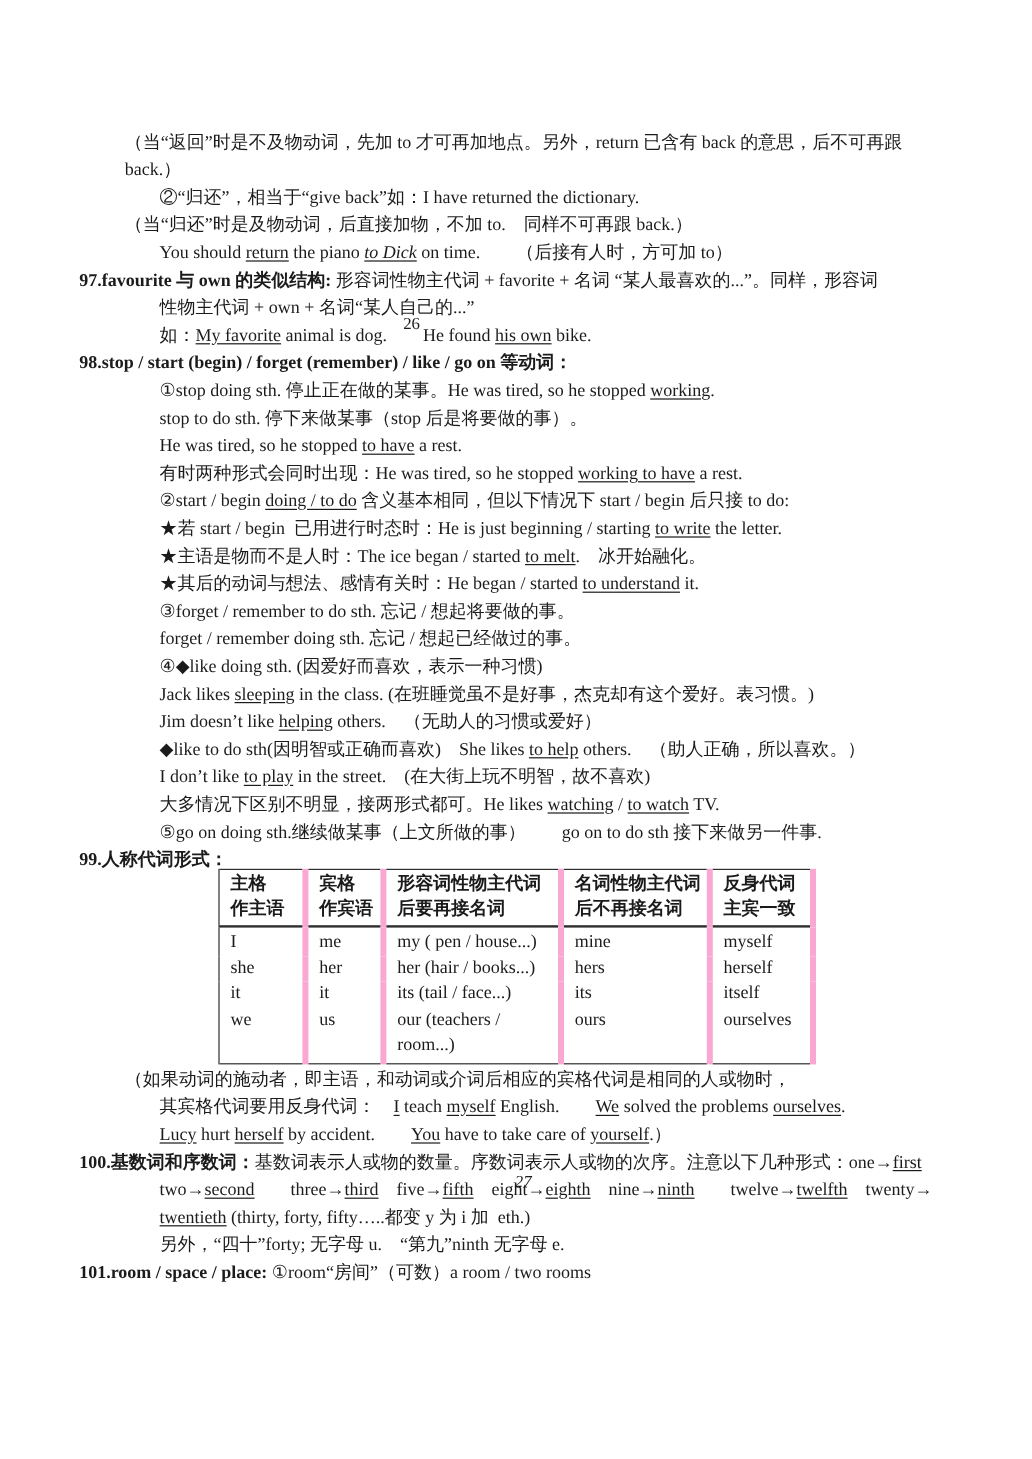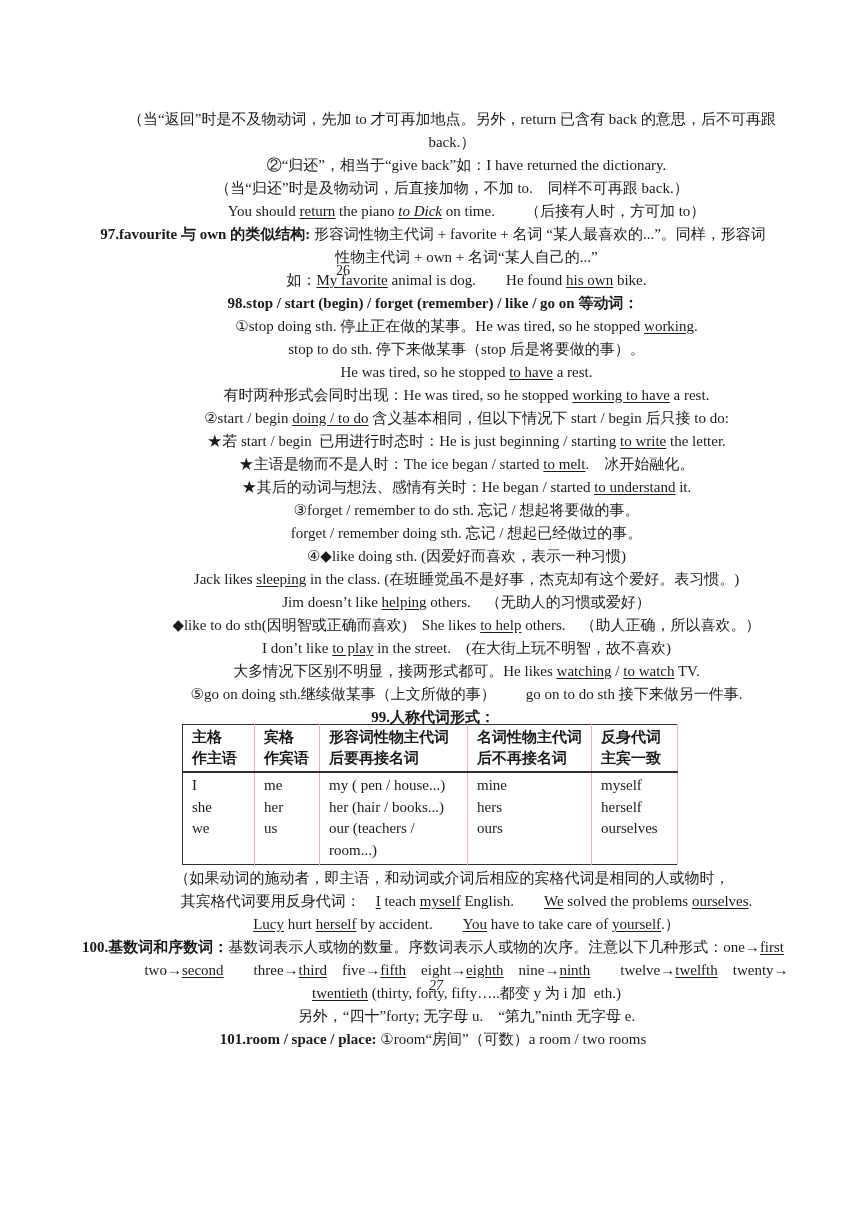--- a/index.html
+++ b/index.html
@@ -5,40 +5,40 @@
   html,body{margin:0;padding:0;background:#e9e9e9;}
   .page{
     position:relative;
     width:860px;height:1216px;
     margin:0 auto;
     background:#ffffff;
     overflow:hidden;
     font-family:"Liberation Serif","DejaVu Serif",serif;
     color:#1b1b1b;
   }
-  .lines{white-space:pre-wrap;font-size:15px;line-height:23px;text-align:center;}
+  .lines{white-space:pre-wrap;font-size:15px;line-height:23px;}
   #lines-top{padding-top:108px;}
   #lines-bottom{margin-top:2px;}
   .line{min-height:23px;}
   .ind-n{margin-left:66px;margin-right:60px;}
   .ind-p{margin-left:104px;margin-right:60px;}
   .ind-b{margin-left:133px;margin-right:60px;}
   .b{font-weight:bold;}
   .u{text-decoration:underline;text-underline-offset:2px;}
   .i{font-style:italic;}
   table#pronoun-table{
     border-collapse:collapse;table-layout:fixed;
     margin-left:182px;margin-top:-5px;
     width:495px;
     border:1.5px solid #2f2f2f;
   }
   #pronoun-table th,#pronoun-table td{
     text-align:left;vertical-align:top;
     padding:0 4px 0 9px;
-    border-left:1px solid #2f2f2f;border-right:1px solid #f9a8d4;
+    border-left:1px solid #2f2f2f;border-right:5px solid #f9a8d4;
     font-size:15px;overflow:hidden;
   }
   #pronoun-table thead th{
     font-weight:bold;line-height:21px;
     padding-top:2px;padding-bottom:2px;
     border-bottom:2px solid #2f2f2f;
   }
   #pronoun-table tbody td{line-height:21.5px;font-weight:normal;}
   #pronoun-table tbody tr:first-child td{padding-top:2px;}
   #pronoun-table tbody tr:last-child td{padding-bottom:3px;}
@@ -93,20 +93,27 @@
           <td>myself</td>
         </tr>
         <tr>
           <td>she</td>
           <td>her</td>
           <td>her (hair / books...)</td>
           <td>hers</td>
           <td>herself</td>
         </tr>
         <tr>
+          <td>it</td>
+          <td>it</td>
+          <td>its (tail / face...)</td>
+          <td>its</td>
+          <td>itself</td>
+        </tr>
+        <tr>
           <td>we</td>
           <td>us</td>
           <td>our (teachers / room...)</td>
           <td>ours</td>
           <td>ourselves</td>
         </tr>
       </tbody>
   </table>
   <div id="lines-bottom" class="lines"><div class="line ind-p"><span>（如果动词的施动者，即主语，和动词或介词后相应的宾格代词是相同的人或物时，</span></div><div class="line ind-b"><span>其宾格代词要用反身代词：　</span><span class="u">I</span><span> teach </span><span class="u">myself</span><span> English.　　</span><span class="u">We</span><span> solved the problems </span><span class="u">ourselves</span><span>.</span></div><div class="line ind-b"><span class="u">Lucy</span><span> hurt </span><span class="u">herself</span><span> by accident.　　</span><span class="u">You</span><span> have to take care of </span><span class="u">yourself</span><span>.）</span></div><div class="line ind-n"><span class="b">100.基数词和序数词：</span><span>基数词表示人或物的数量。序数词表示人或物的次序。注意以下几种形式：one→</span><span class="u">first</span></div><div class="line ind-b"><span>two→</span><span class="u">second</span><span>　　three→</span><span class="u">third</span><span>　five→</span><span class="u">fifth</span><span>　eight→</span><span class="u">eighth</span><span>　nine→</span><span class="u">ninth</span><span>　　twelve→</span><span class="u">twelfth</span><span>　twenty→</span></div><div class="line ind-b"><span class="u">twentieth</span><span> (thirty, forty, fifty…..都变 y 为 i 加  eth.)</span></div><div class="line ind-b"><span>另外，“四十”forty; 无字母 u.　“第九”ninth 无字母 e.</span></div><div class="line ind-n"><span class="b">101.room / space / place:</span><span> ①room“房间”（可数）a room / two rooms</span></div></div>
   <div id="markers">

